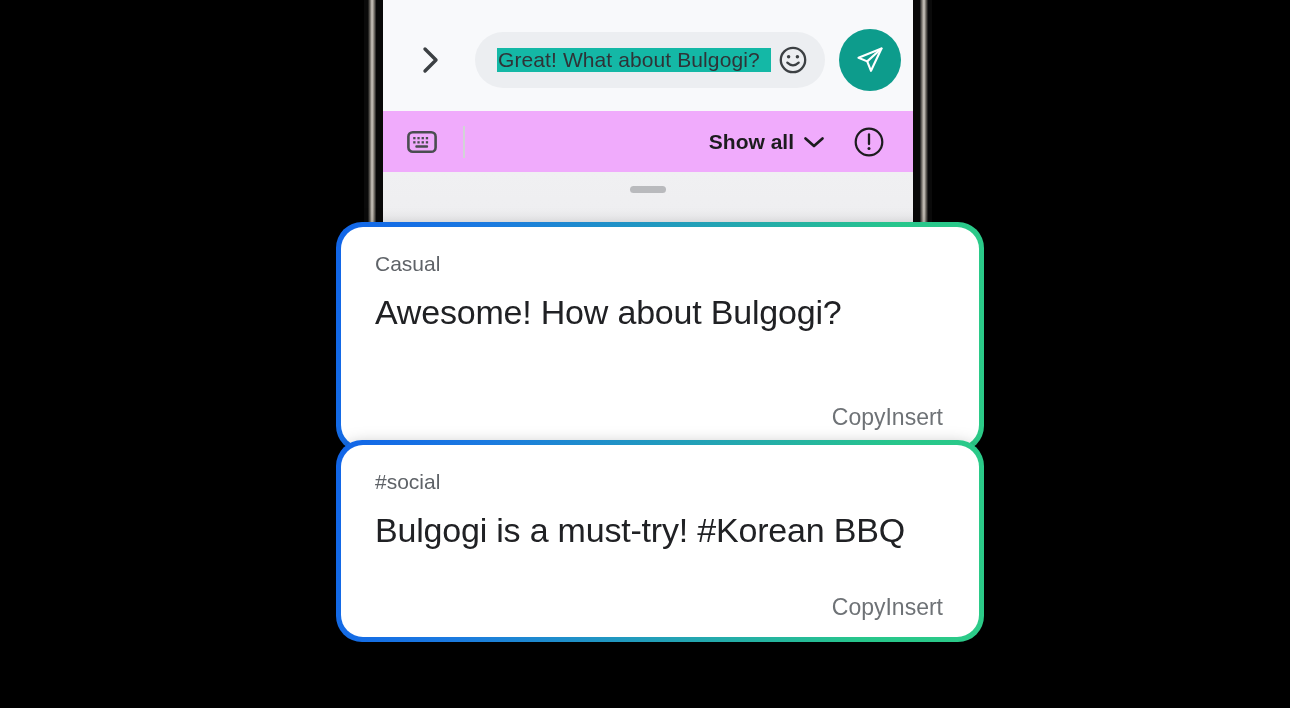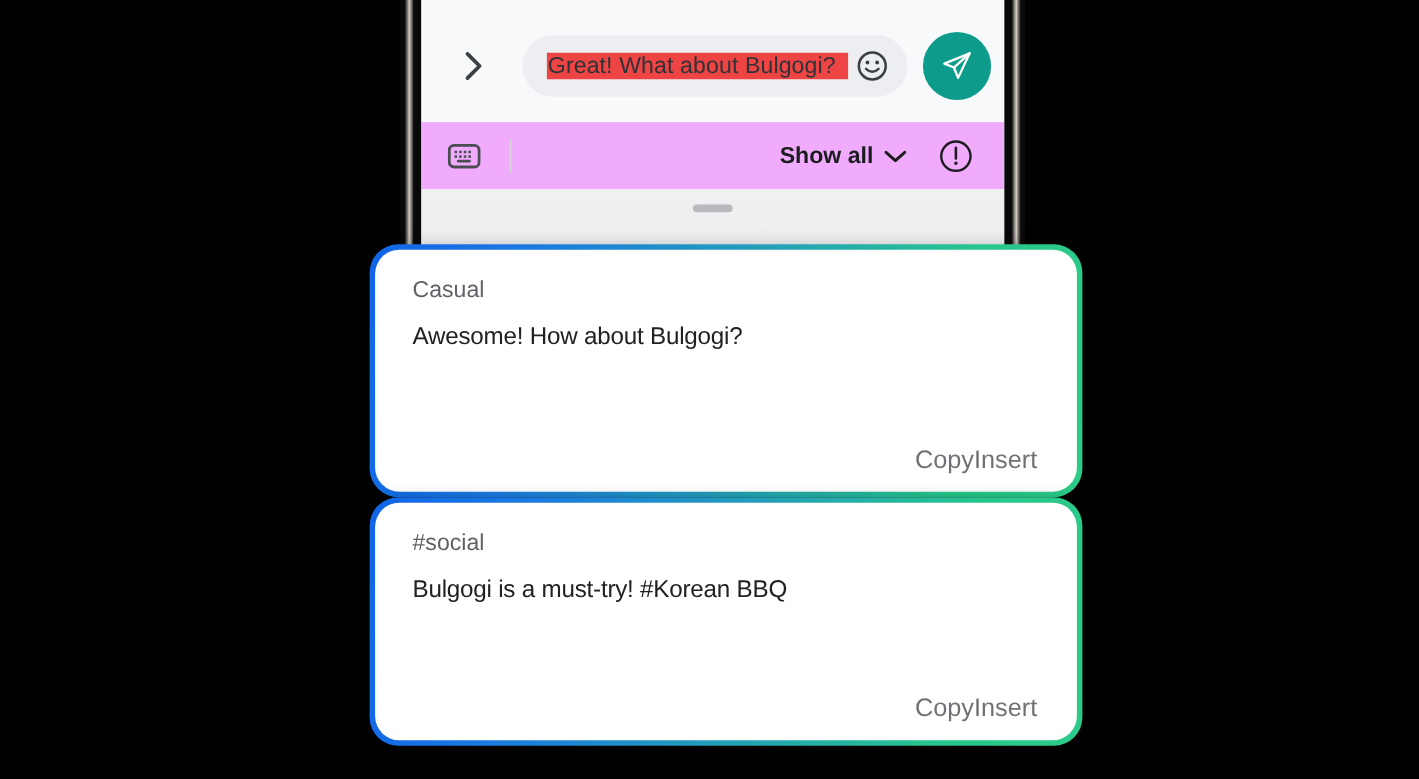--- a/index.html
+++ b/index.html
@@ -102,21 +102,21 @@
   }
   .input-text {
     flex: 1 1 auto;
     font-size: 21px;
     color: #2f3337;
     letter-spacing: .1px;
     white-space: nowrap;
     overflow: hidden;
   }
   .input-text .sel {
-    background: #ef4444;
+    background: #14b8a6;
     padding: 2px 17px 3px 1px;
   }
   .emoji-btn {
     width: 44px; height: 44px;
     flex: 0 0 auto;
     display: flex; align-items: center; justify-content: center;
   }
   .send-btn {
     width: 62px; height: 62px;
     border-radius: 50%;
@@ -200,40 +200,40 @@
     position: absolute;
     left: 336px;
     width: 648px;
     border-radius: 26px;
     padding: 5px;
     box-sizing: border-box;
     background: linear-gradient(100deg, #1165e8 0%, #1b7ae0 22%, #23a3b4 55%, #27c68b 82%, #2ccb88 100%);
     box-shadow: 0 6px 18px rgba(0,0,0,.35);
   }
   .card.one { top: 222px; height: 230px; }
-  .card.two { top: 452px; height: 226px; }
+  .card.two { top: 440px; height: 202px; }
 
   .card-inner {
     width: 100%;
     height: 100%;
     background: #ffffff;
     border-radius: 22px;
     box-sizing: border-box;
     padding: 26px 32px 18px 34px;
     display: flex;
     flex-direction: column;
   }
   .card-tag {
     font-size: 21px;
     color: #5f6368;
     line-height: 1;
     margin-bottom: 19px;
   }
   .card-text {
-    font-size: 22px;
+    font-size: 34px;
     color: #202124;
     line-height: 1.15;
     letter-spacing: -.2px;
   }
   .card-actions {
     margin-top: auto;
     display: flex;
     justify-content: flex-end;
     align-items: center;
     padding-right: 4px;

